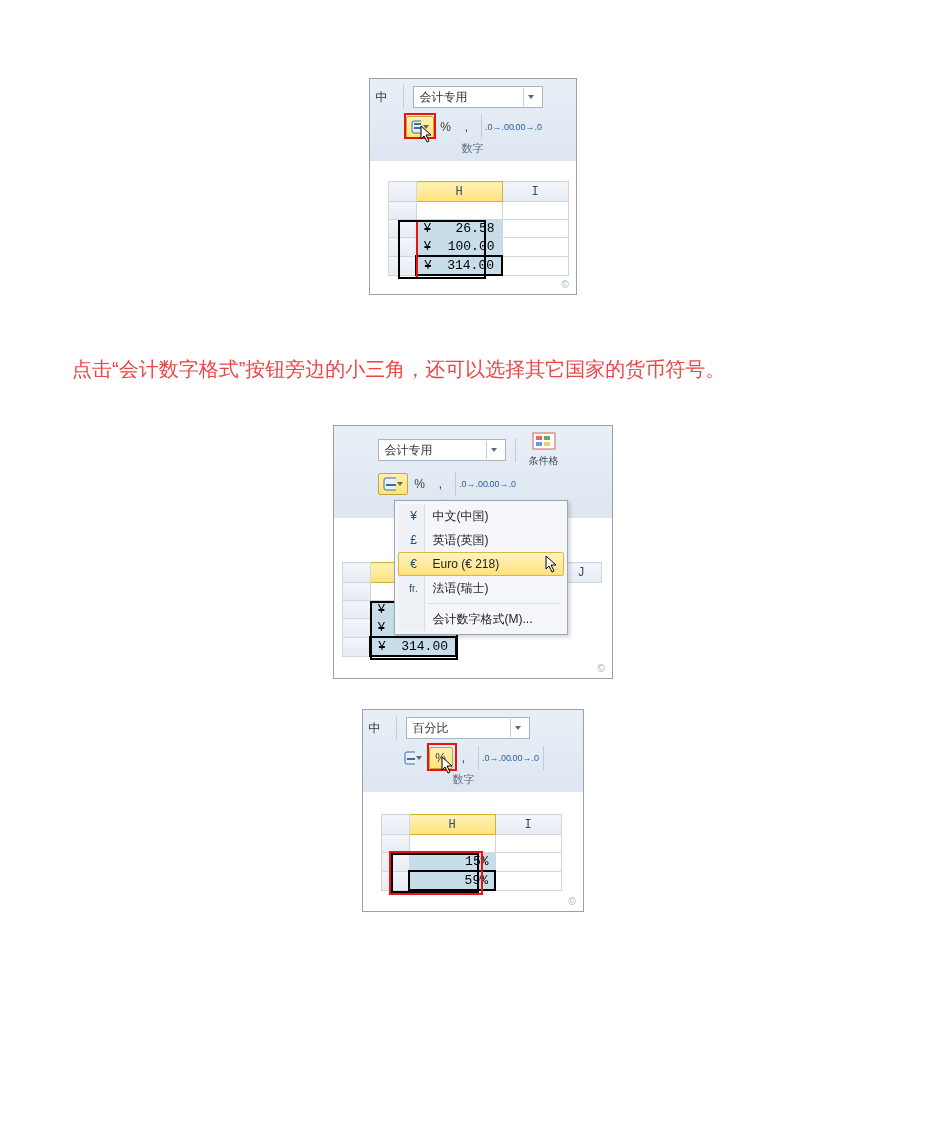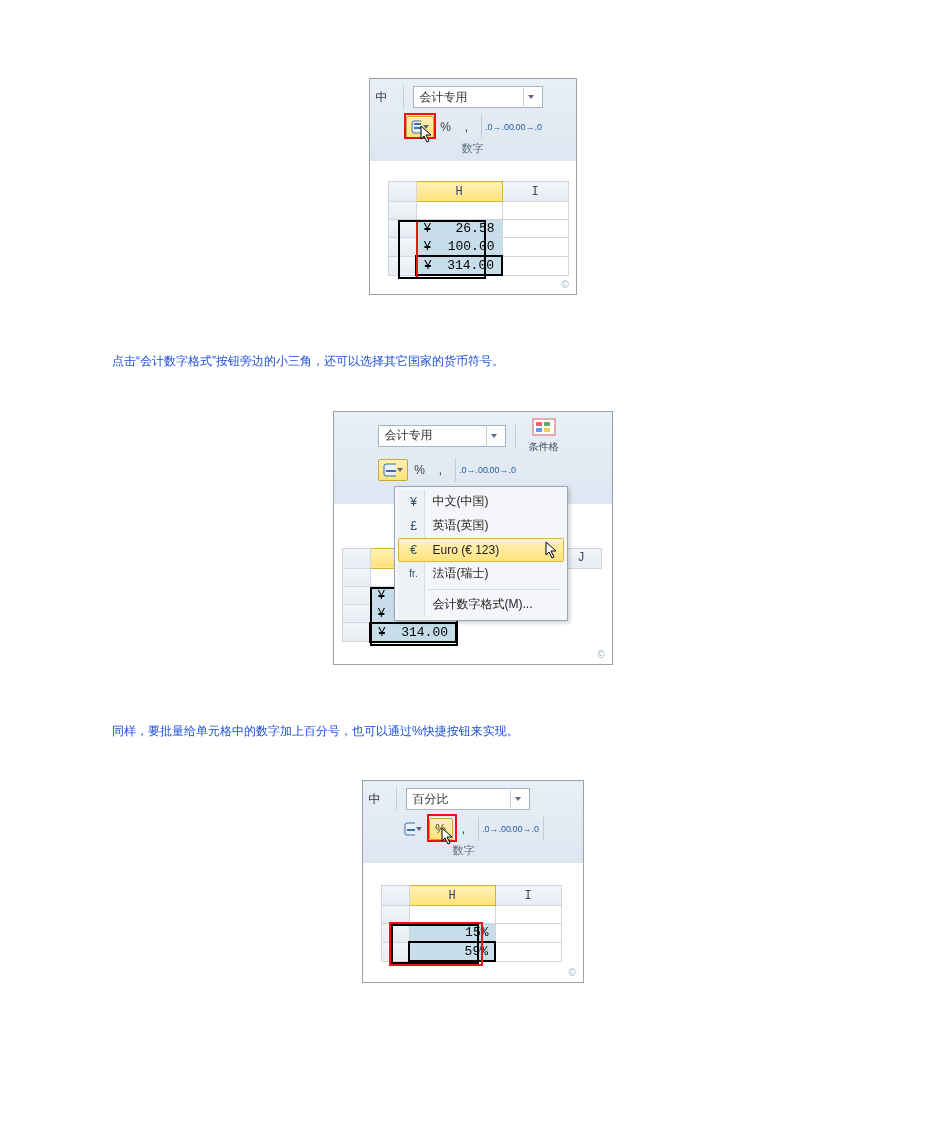--- a/index.html
+++ b/index.html
@@ -9,23 +9,23 @@
     font-family: "Microsoft YaHei", "SimSun", Arial, sans-serif;
     width: 945px;
   }
   .page {
     width: 945px;
     position: relative;
     padding: 10px 0 40px 0;
     box-sizing: border-box;
   }
   .caption {
-    font-size: 12px;
-    color: #1d4ed8;
-    padding: 8px 0 8px 112px;
+    font-size: 20px;
+    color: #ef4444;
+    padding: 8px 0 8px 72px;
     line-height: 1.8;
   }
 
   
   .panel-wrap {
     display: flex;
     justify-content: center;
     width: 100%;
   }
   .panel {
@@ -366,41 +366,40 @@
         <div class="mi">
           <span class="sym">¥</span>
           <span>中文(中国)</span>
         </div>
         <div class="mi">
           <span class="sym">£</span>
           <span>英语(英国)</span>
         </div>
         <div class="mi hi">
           <span class="sym">€</span>
-          <span>Euro (€ 123)</span>
+          <span>Euro (€ 218)</span>
         </div>
         <div class="mi">
           <span class="sym" style="font-size:10px;">fr.</span>
           <span>法语(瑞士)</span>
         </div>
         <div class="msep"></div>
         <div class="mi">
           <span>会计数字格式(M)...</span>
         </div>
 
         <svg class="cursor" style="left:150px; top:54px;" viewBox="0 0 14 18">
           <path d="M1 1 L1 14 L4 11 L7 17 L9 16 L6 10 L11 10 Z" fill="#fff" stroke="#000"></path>
         </svg>
       </div>
     </div>
     <span class="watermark">©</span>
   </div>
 </div>
 
-<div class="caption" style="margin-top:48px;">同样，要批量给单元格中的数字加上百分号，也可以通过%快捷按钮来实现。</div>
 
 <div class="panel-wrap" style="margin-top:30px;">
   <div class="panel" style="width:222px;">
     <div class="ribbon-bg" style="padding:6px 6px 2px 6px; position:relative;">
       <div style="display:flex; align-items:center; gap:6px;">
         <span style="font-size:12px;color:#333;width:18px;">中</span>
         <div class="sep"></div>
         <div class="fmt-box" style="width:124px;">
           <span>百分比</span>
           <span class="dd">

